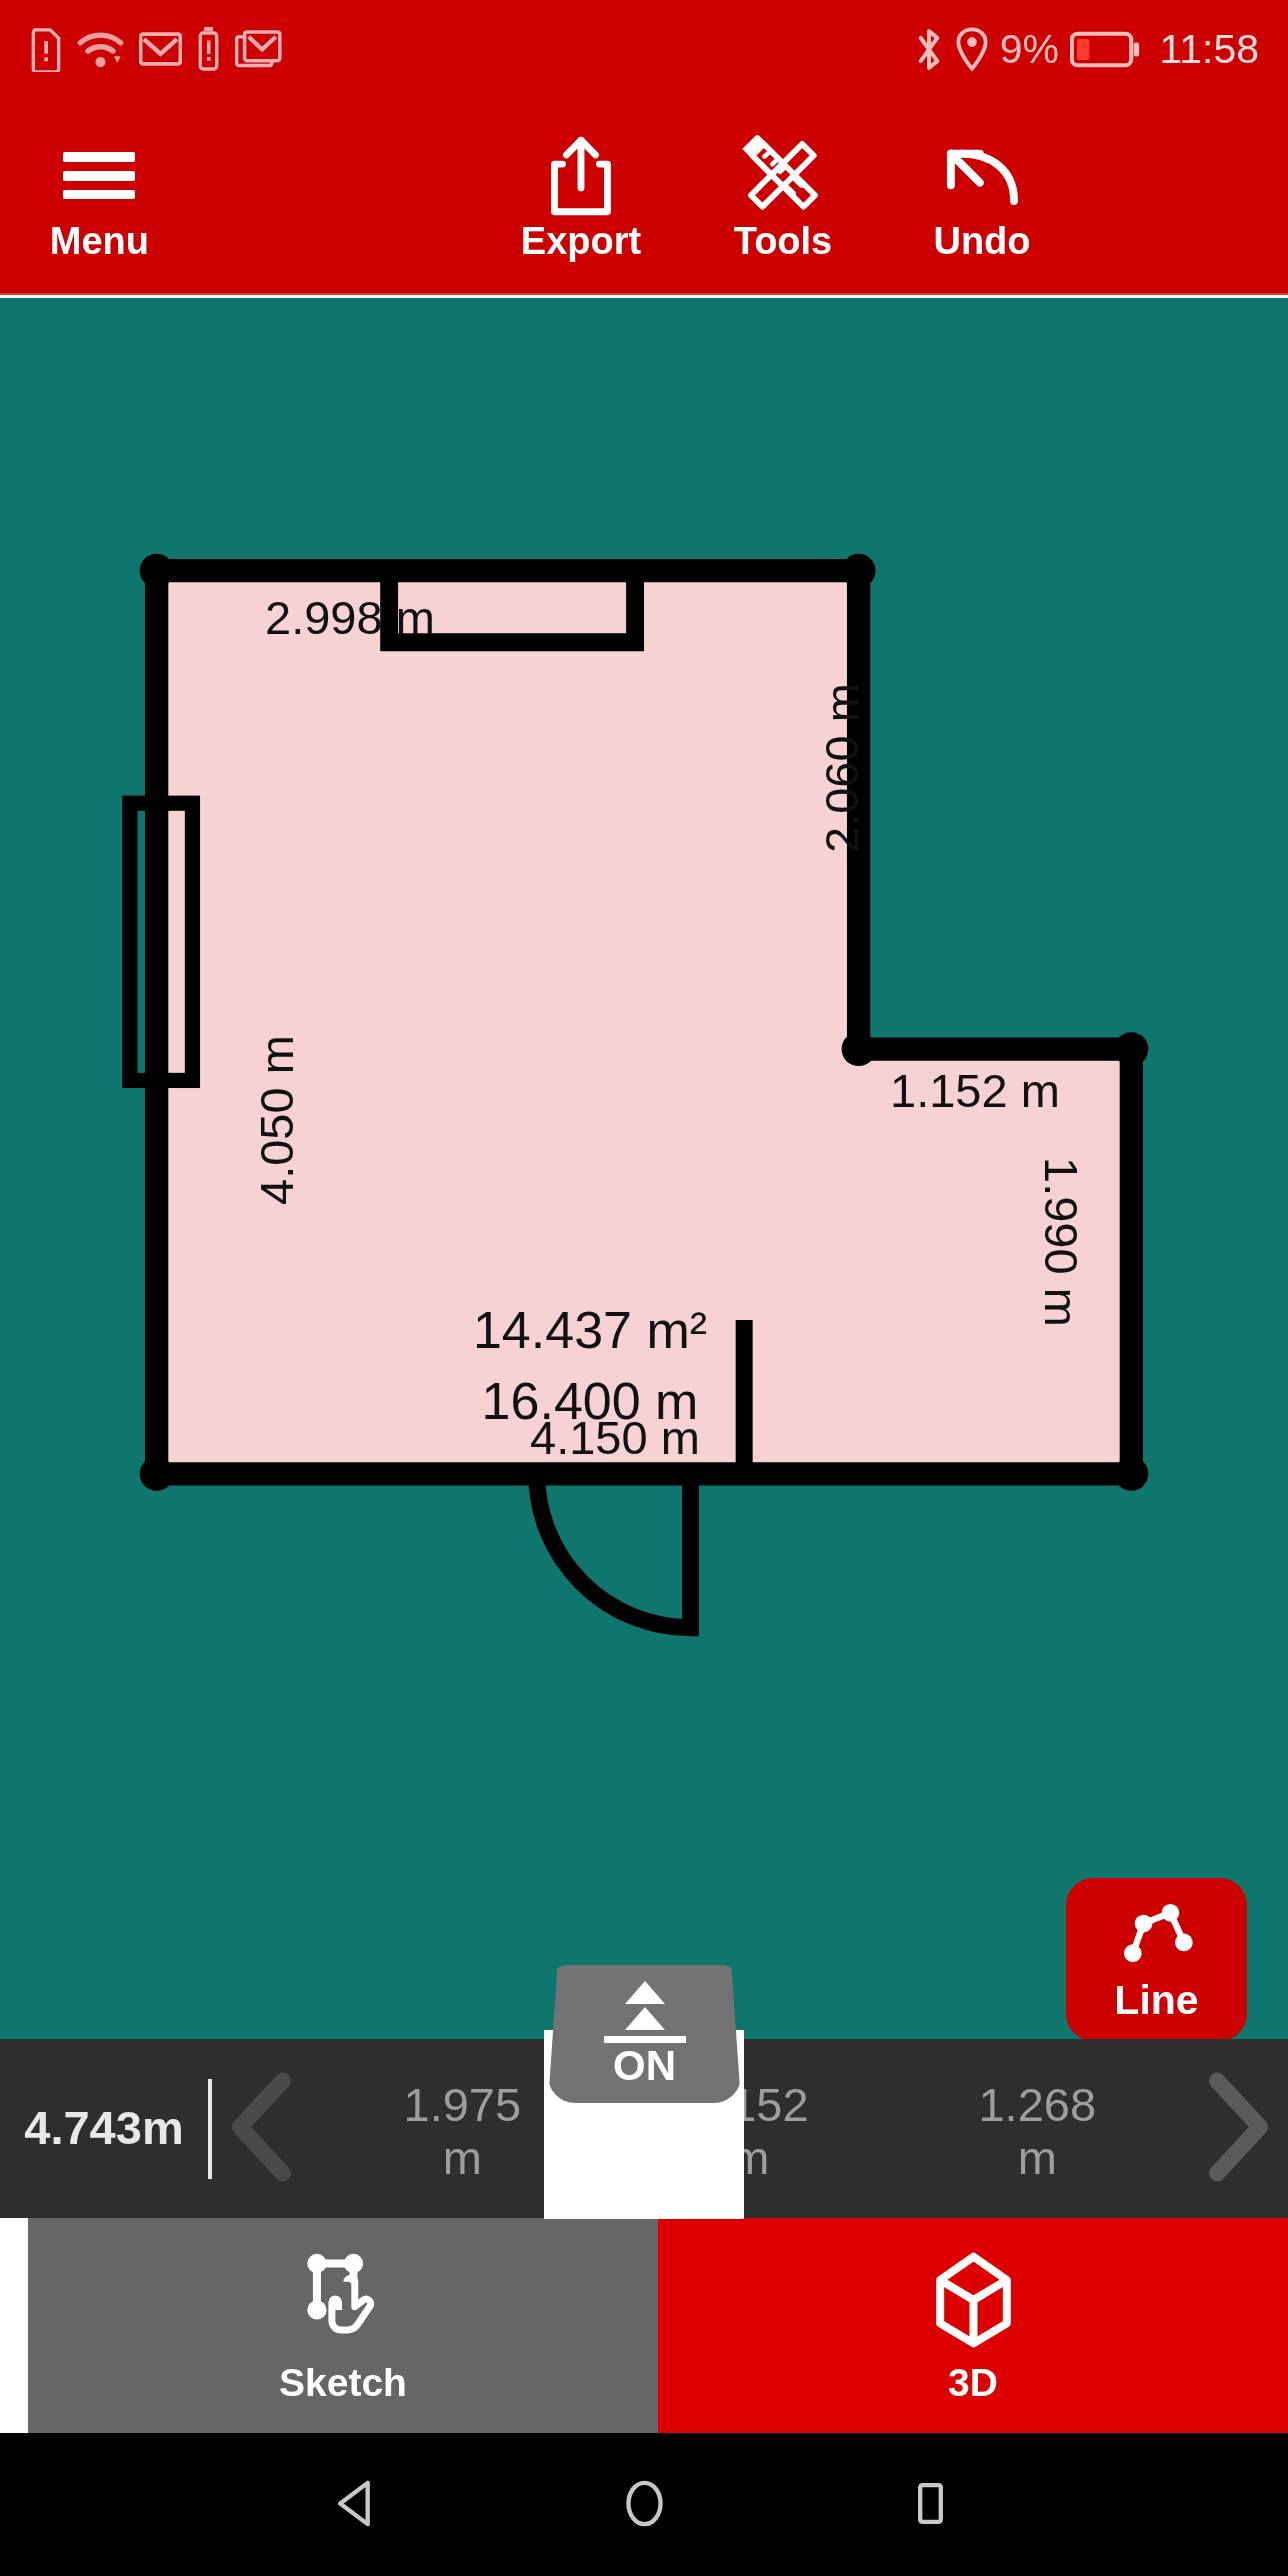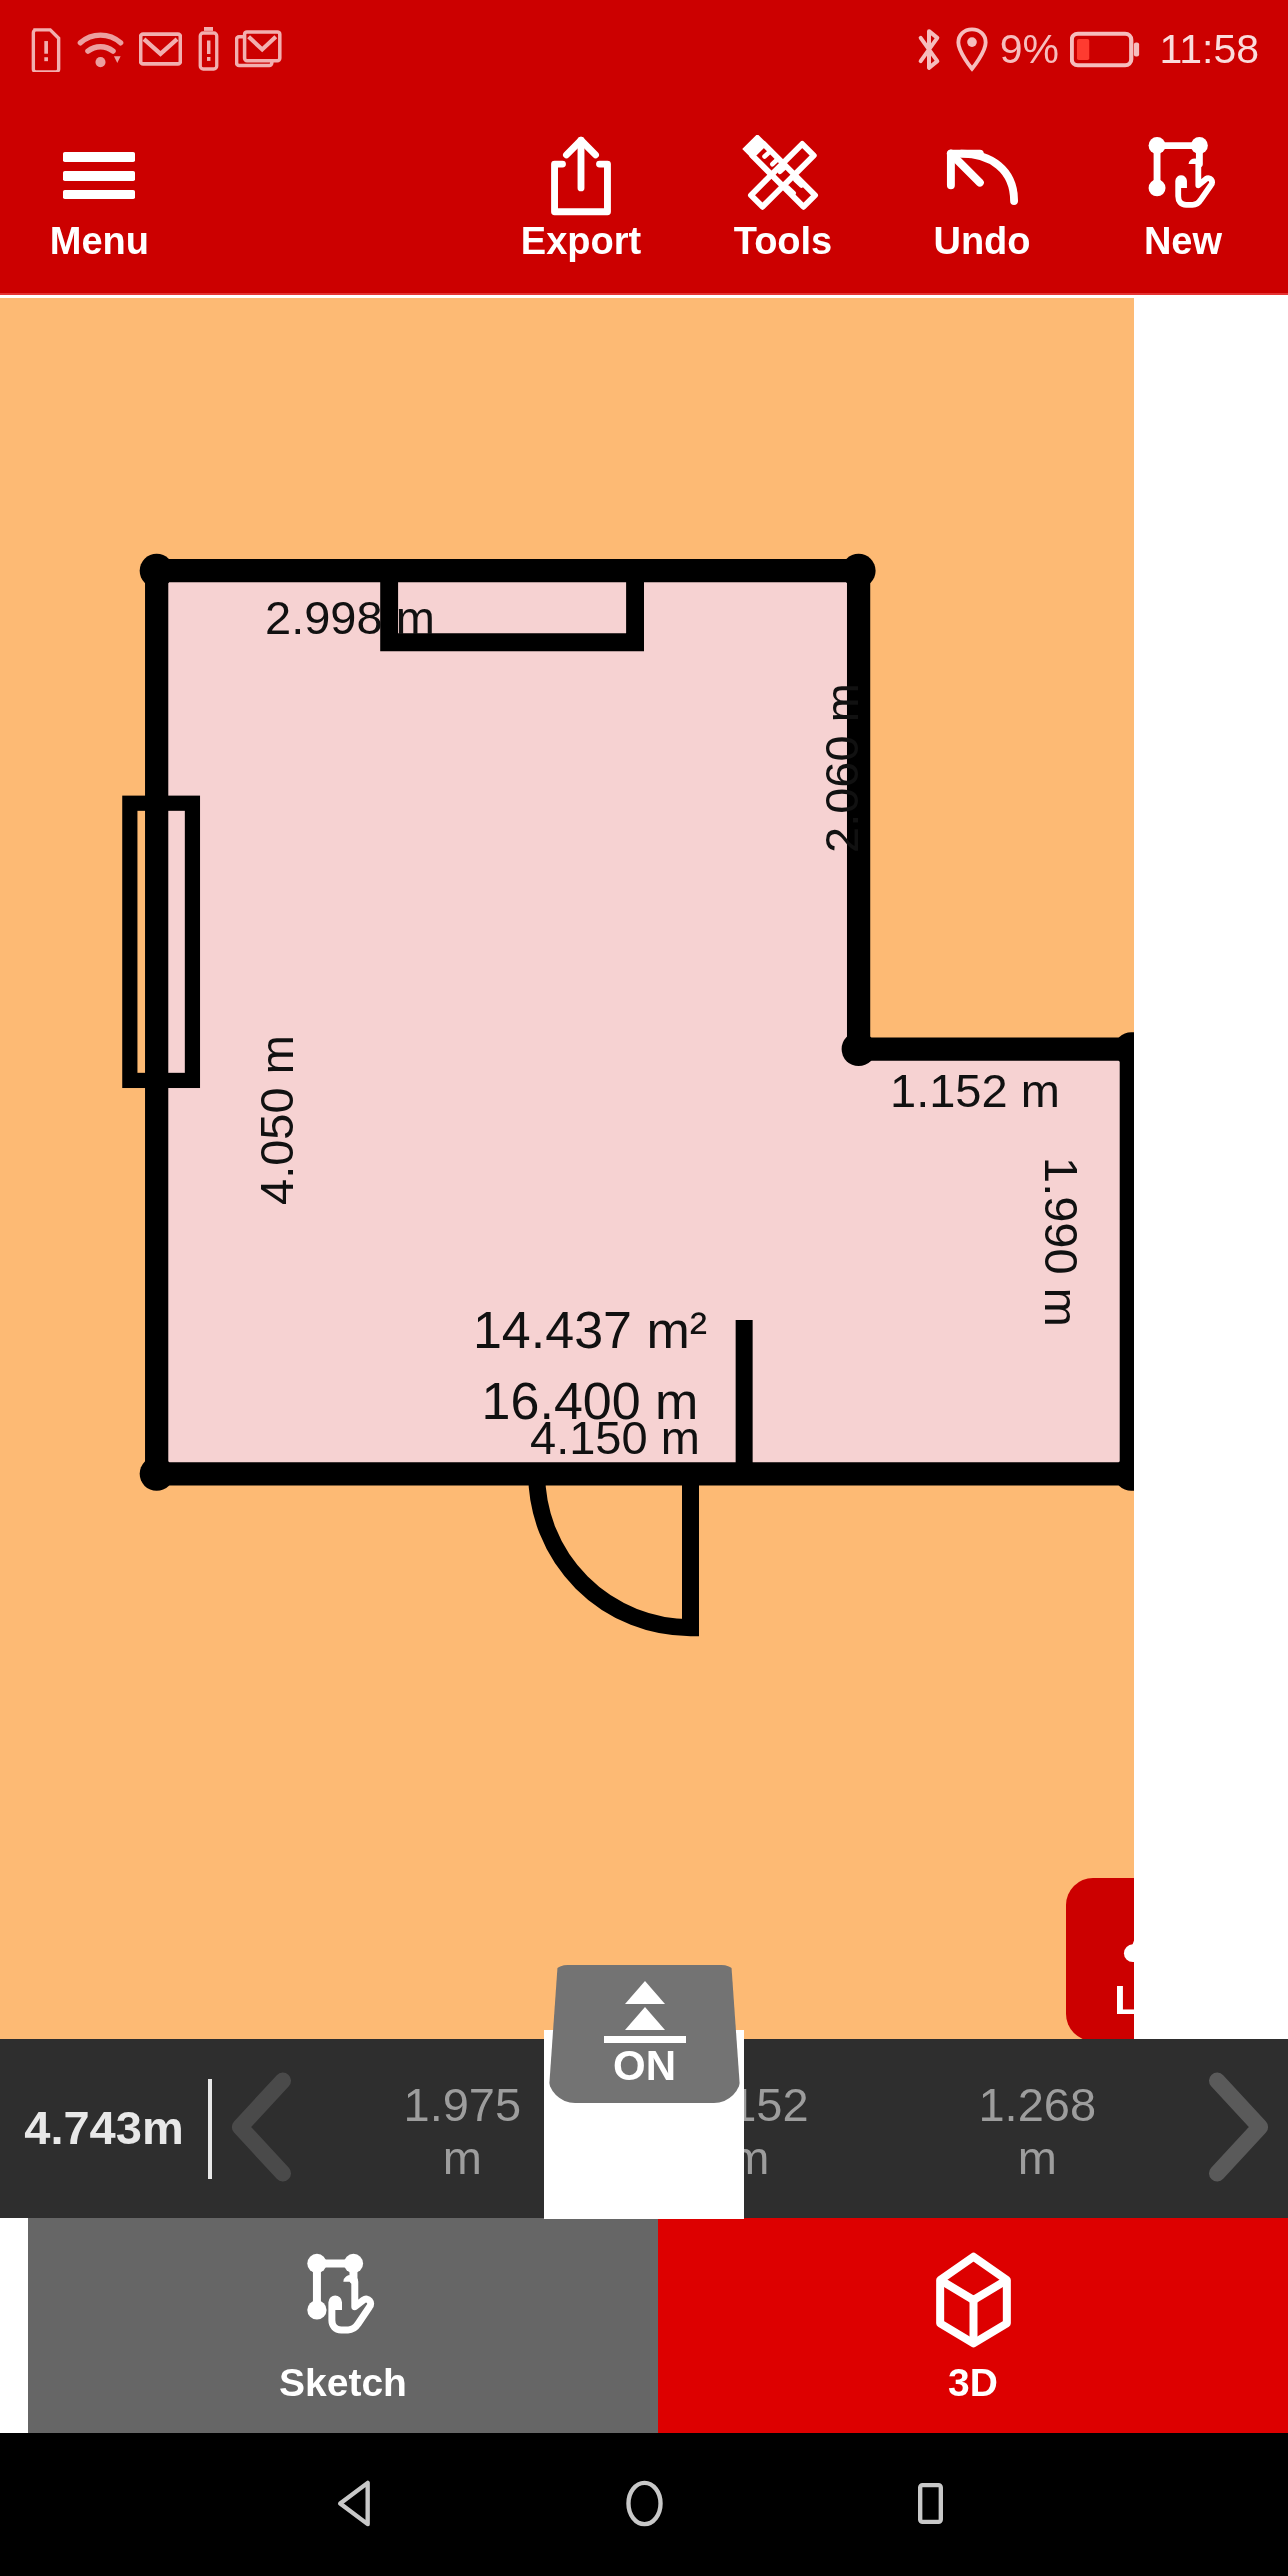--- a/index.html
+++ b/index.html
@@ -99,23 +99,23 @@
     height: 9.8px;
     background: #FFFFFF;
     border-radius: 1.8px;
     margin: 9px 0;
   }
 
   
   .canvas {
     position: absolute;
     top: 298px; left: 0;
-    width: 1134px;
+    width: 1288px;
     height: 1741px;
-    background: #fdba74;
+    background: #0f766e;
     overflow: hidden;
   }
   .plan-svg {
     position: absolute;
     top: 0; left: 0;
   }
   .dim-label {
     position: absolute;
     color: #111111;
     font-size: 47px;
@@ -413,38 +413,20 @@
     <div class="tb-icon">
       <svg width="79" height="72" viewBox="0 0 30 27">
         <path d="M27 23 C27 11 18 5 7 5" fill="none" stroke="#fff" stroke-width="3" stroke-linecap="round"></path>
         <path d="M3 5 L14 5 M3 5 L3 17" fill="none" stroke="#fff" stroke-width="3" stroke-linecap="round" stroke-linejoin="round"></path>
         <path d="M3 5 L14 16" fill="none" stroke="#fff" stroke-width="3" stroke-linecap="round"></path>
       </svg>
     </div>
     <div class="tb-label">Undo</div>
   </div>
 
-  <div class="tb-item" id="tb-new">
-    <div class="tb-icon">
-      <svg width="81" height="82" viewBox="0 0 30 31">
-        <g stroke="#fff" stroke-width="2.6" fill="none" stroke-linecap="round">
-          <line x1="5" y1="4" x2="21" y2="4"></line>
-          <line x1="5" y1="4" x2="5" y2="20"></line>
-          <line x1="21" y1="4" x2="21" y2="11"></line>
-        </g>
-        <circle cx="5" cy="4" r="3.2" fill="#fff"></circle>
-        <circle cx="21" cy="4" r="3.2" fill="#fff"></circle>
-        <circle cx="5" cy="20" r="3.2" fill="#fff"></circle>
-        <path d="M18 11 C18 9.6 20.6 9.6 20.6 11 L20.6 19 L23.5 16.6 C25 15.6 26.6 17.6 25.4 18.9
-                 L21.5 24.5 C20.8 25.7 19.8 26.4 18.4 26.4 L16 26.4 C14 26.4 13 25 13 23.2 L13 17.4
-                 C13 16 15.2 16 15.2 17.4 L15.2 20" fill="none" stroke="#fff" stroke-width="2.2" stroke-linejoin="round"></path>
-      </svg>
-    </div>
-    <div class="tb-label">New</div>
-  </div>
 </div>
 
 <div class="canvas">
 
   <svg class="plan-svg" width="1288" height="1741" viewBox="0 0 1440 1947">
 
     <polygon points="175,305 960,305 960,840 1265,840 1265,1315 175,1315" fill="#F6D2D2"></polygon>
 
     <polyline points="175,305 960,305 960,840 1265,840 1265,1315 175,1315 175,305" fill="none" stroke="#000000" stroke-width="26" stroke-linejoin="miter"></polyline>
 

